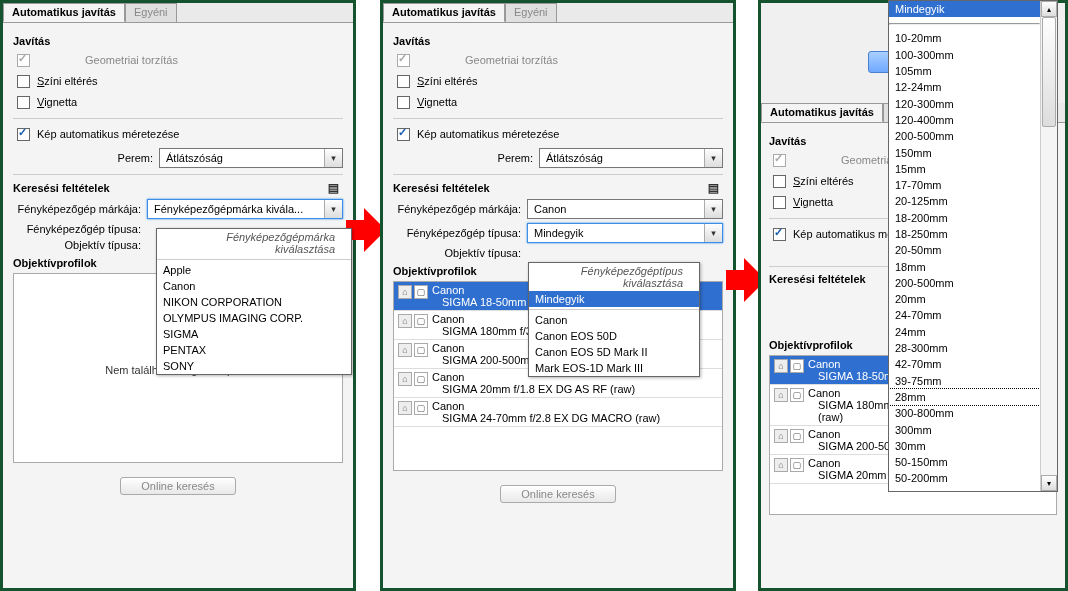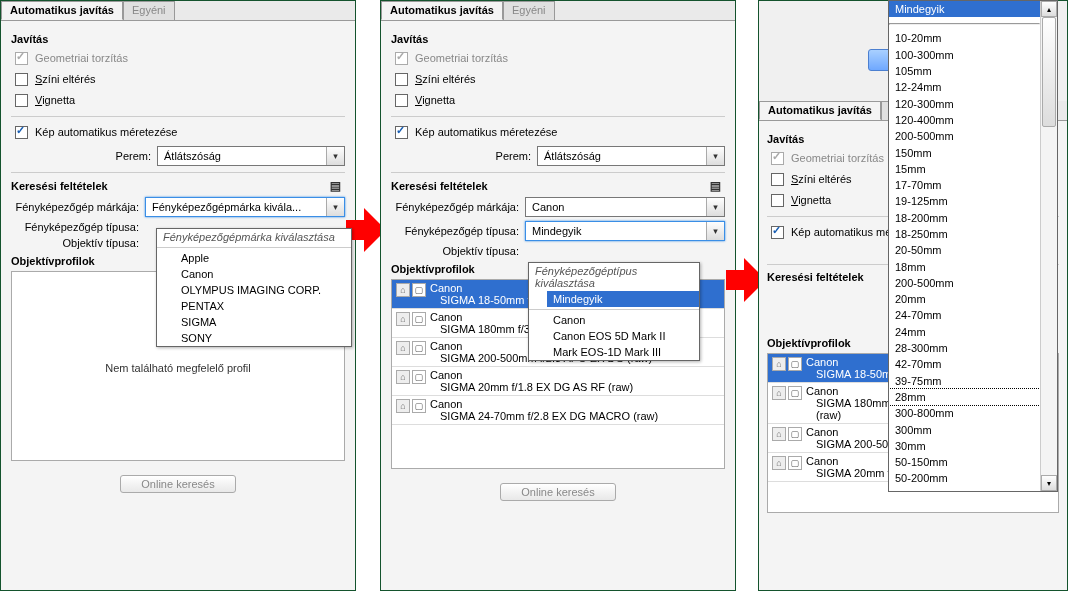--- a/index.html
+++ b/index.html
@@ -1,17 +1,17 @@
 <!DOCTYPE html>
 <html><head>
 <meta charset="utf-8">
 <style>
   * { box-sizing: border-box; font-family: "Segoe UI", Tahoma, sans-serif; font-size: 11px; }
   body { margin:0; padding:0; background:#fff; width:1068px; height:591px; overflow:hidden; position:relative; }
-  .panel { position:absolute; top:0; width:356px; height:591px; border:1px solid #14532d; background:#f4f4f4; }
+  .panel { position:absolute; top:0; width:356px; height:591px; border:3px solid #14532d; background:#f4f4f4; }
   .p1 { left:0; }
   .p2 { left:380px; }
   .p3 { left:758px; width:310px; }
 
   .arrow { position:absolute; top:200px; width:40px; height:60px; }
   .arrow svg polygon { fill:#ff0000; }
   .a1 { left:346px; }
   .a2 { left:726px; }
 
   .tabs { display:flex; border-bottom:1px solid #999; background:#eaeaea; height:20px; }
@@ -20,21 +20,21 @@
   .body { padding:6px 10px 10px 10px; }
   .section-title { font-weight:bold; margin:6px 0 4px 0; }
   .section-title.flex { display:flex; justify-content:space-between; align-items:center; }
   .hamburger { font-size:12px; color:#333; padding:0 4px; }
   .chk-row { display:flex; align-items:center; gap:4px; margin:2px 0; }
   .chk-row input[type=checkbox] { width:13px; height:13px; appearance:none; border:1px solid #666; background:#fff; position:relative; }
   .chk-row input[type=checkbox]:checked { background:#fff; }
   .chk-row input[type=checkbox]:checked::after { content:'✓'; position:absolute; top:-3px; left:0; color:#1a5fb4; font-size:11px; font-weight:bold; }
   .chk-row input.grayed:checked::after { color:#aaa; }
   .chk-row input.grayed { border-color:#aaa; }
-  .chk-row label.gray { color:#888; }
+  .chk-row label.gray { color:#888;margin-left:48px; }
   .chk-row label { border-bottom:1px dashed transparent; }
   .chk-row label .ul { text-decoration:underline; }
   hr.thin { border:none; border-top:1px solid #ccc; margin:6px 0; }
   .form-row { display:flex; align-items:center; margin:4px 0; gap:6px; }
   .form-row .lbl { width:140px; text-align:right; }
   .form-row .lbl.short { width:auto; flex:1; text-align:right; padding-right:4px; }
   .select-box { flex:1; border:1px solid #777; background:#fff; display:flex; align-items:center; height:20px; position:relative; }
   .select-box.focus { border-color:#3a8ee6; box-shadow:0 0 2px #3a8ee6; }
   .select-box .val { flex:1; padding:0 6px; white-space:nowrap; overflow:hidden; text-overflow:ellipsis; }
   .select-box .dd-btn { width:18px; height:18px; background:linear-gradient(#fefefe,#ddd); border-left:1px solid #aaa; display:flex; align-items:center; justify-content:center; font-size:9px; color:#333; }
@@ -46,22 +46,22 @@
   .profile-item .icons .ico { width:14px; height:14px; border:1px solid #aaa; background:#eee; display:flex; align-items:center; justify-content:center; font-size:9px; color:#555; }
   .profile-item .icons .ico.outline { background:#fff; }
   .profile-item .txt { flex:1; }
   .profile-item .txt .l1 { font-size:11px; }
   .profile-item .txt .l2 { font-size:11px; padding-left:10px; }
   .btn-row { text-align:center; margin-top:14px; }
   .btn-row button { padding:2px 20px; border:1px solid #aaa; border-radius:3px; background:linear-gradient(#fff,#e8e8e8); color:#888; }
 
   
   .popup { position:absolute; background:#fff; border:1px solid #666; box-shadow:1px 1px 3px rgba(0,0,0,0.3); z-index:50; }
-  .popup .prompt { font-style:italic; color:#555; padding:2px 6px; }
-  .popup .opt { padding:2px 6px; white-space:nowrap;margin-left:18px; }
+  .popup .prompt { font-style:italic; color:#555; padding:2px 16px;text-align:right; }
+  .popup .opt { padding:2px 6px; white-space:nowrap; }
   .popup .opt.selected { background:#2f6fcf; color:#fff; }
   .popup hr.sep { border:none; border-top:1px solid #ccc; margin:2px 0; }
 
   
   .blue-btn-strip { height:100px; background:#f0f0f0; display:flex; align-items:flex-end; justify-content:center; padding-bottom:30px; }
   .blue-btn { width:90px; height:22px; border-radius:3px; background:linear-gradient(#a9d0ff,#6fa8ff); border:1px solid #4b7fd0; }
 
   
   .lens-popup { position:absolute; left:888px; top:0; width:170px; height:492px; background:#fff; border:1px solid #666; z-index:100; overflow:hidden; display:flex; }
   .lens-popup .list { flex:1; overflow:hidden; }
@@ -143,23 +143,24 @@
     </div>
   </div>
 </div>
 
 <div class="popup" style="left:156px; top:228px; width:196px;">
   <div class="prompt">Fényképezőgépmárka kiválasztása</div>
   <hr class="sep">
   <div id="p1-makes">
       <div class="opt">Apple</div>
       <div class="opt">Canon</div>
+      <div class="opt">NIKON CORPORATION</div>
       <div class="opt">OLYMPUS IMAGING CORP.</div>
+      <div class="opt">SIGMA</div>
       <div class="opt">PENTAX</div>
-      <div class="opt">SIGMA</div>
       <div class="opt">SONY</div>
     </div>
 </div>
 
 <div class="arrow a1">
   <svg width="40" height="60" viewBox="0 0 40 60">
       <polygon points="0,20 18,20 18,8 40,30 18,52 18,40 0,40"></polygon>
     </svg>
 </div>
 
@@ -275,20 +276,21 @@
     </div>
   </div>
 </div>
 
 <div class="popup" style="left:528px; top:262px; width:172px;">
   <div class="prompt">Fényképezőgéptípus kiválasztása</div>
   <div id="p2-types">
       <div class="opt selected">Mindegyik</div>
       <hr class="sep">
       <div class="opt">Canon</div>
+      <div class="opt">Canon EOS 50D</div>
       <div class="opt">Canon EOS 5D Mark II</div>
       <div class="opt">Mark EOS-1D Mark III</div>
     </div>
 </div>
 
 <div class="arrow a2" style="top:250px;">
   <svg width="40" height="60" viewBox="0 0 40 60">
       <polygon points="0,20 18,20 18,8 40,30 18,52 18,40 0,40"></polygon>
     </svg>
 </div>
@@ -389,21 +391,21 @@
       <div class="opt">10-20mm</div>
       <div class="opt">100-300mm</div>
       <div class="opt">105mm</div>
       <div class="opt">12-24mm</div>
       <div class="opt">120-300mm</div>
       <div class="opt">120-400mm</div>
       <div class="opt">200-500mm</div>
       <div class="opt">150mm</div>
       <div class="opt">15mm</div>
       <div class="opt">17-70mm</div>
-      <div class="opt">19-125mm</div>
+      <div class="opt">20-125mm</div>
       <div class="opt">18-200mm</div>
       <div class="opt">18-250mm</div>
       <div class="opt">20-50mm</div>
       <div class="opt">18mm</div>
       <div class="opt">200-500mm</div>
       <div class="opt">20mm</div>
       <div class="opt">24-70mm</div>
       <div class="opt">24mm</div>
       <div class="opt">28-300mm</div>
       <div class="opt">42-70mm</div>

